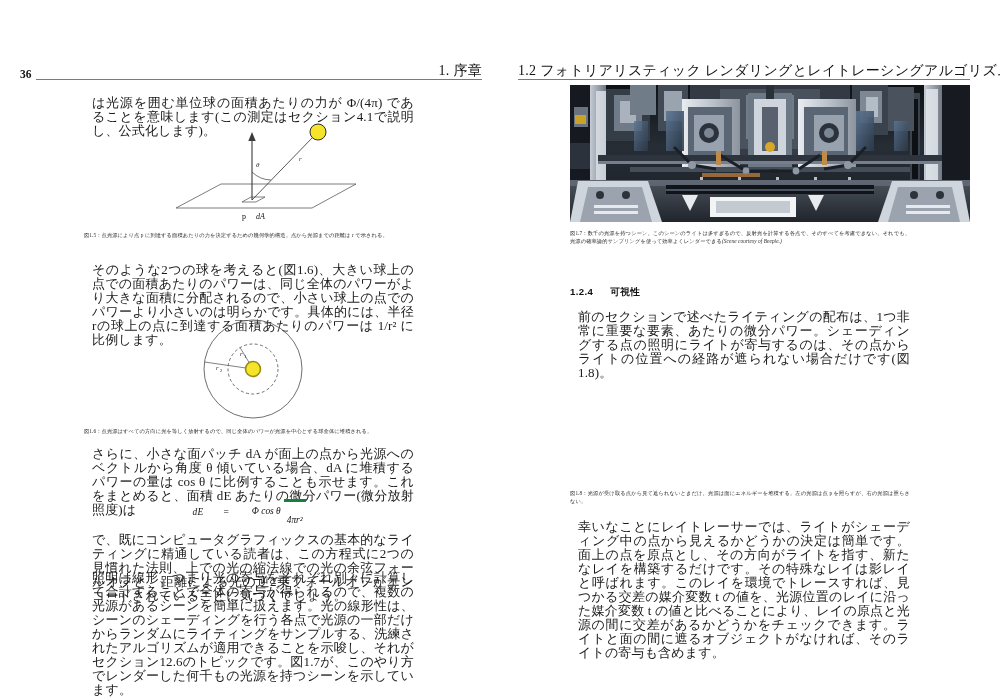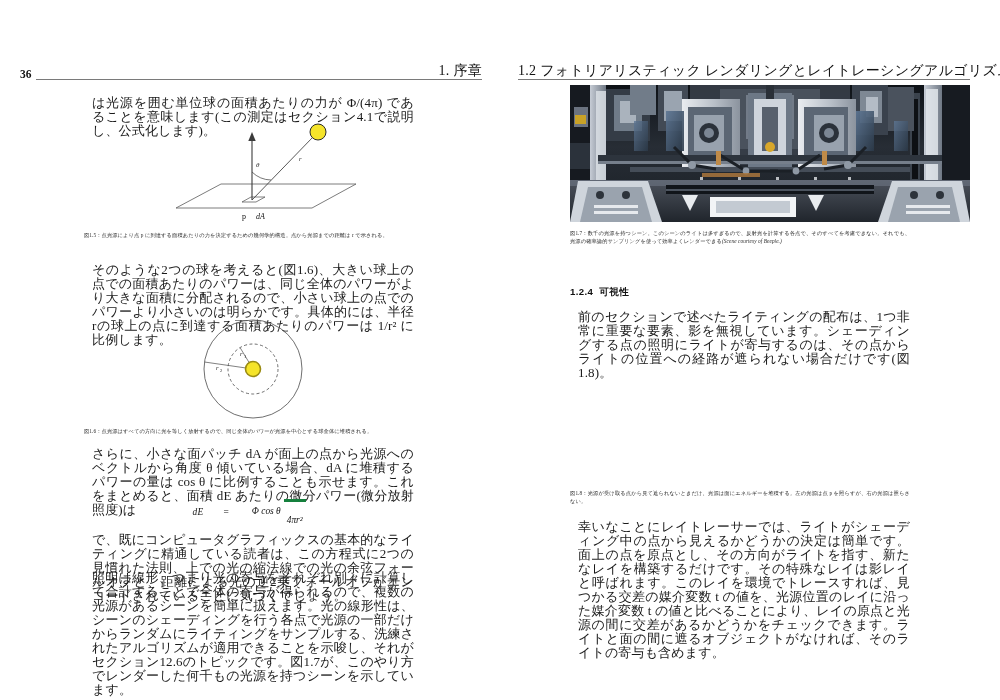--- a/index.html
+++ b/index.html
@@ -318,27 +318,27 @@
           <rect x="244" y="92" width="3" height="3"></rect>
           <rect x="278" y="92" width="3" height="3"></rect>
         </g>
       </svg>
     </div>
 
     <div class="col" style="top:229px;">
       <div class="cap"><span>図1.7：数千の光源を持つシーン。このシーンのライトは多すぎるので、反射光を計算する各点で、そのすべてを考慮できない。それでも、光源の確率論的サンプリングを使って効率よくレンダーできる</span><span class="ital">(Scene courtesy of Beeple.)</span></div>
     </div>
 
-    <div class="col" style="top:286px;display:flex;gap:6px;align-items:baseline;">
+    <div class="col" style="top:286px;display:flex;gap:17px;align-items:baseline;">
       <h3 class="sec">1.2.4</h3>
       <h3 class="sec">可視性</h3>
     </div>
 
     <div class="col" style="top:310px;">
-      <p class="body">前のセクションで述べたライティングの配布は、1つ非常に重要な要素、影を無視しています。シェーディングする点の照明にライトが寄与するのは、その点からライトの位置への経路が遮られない場合だけです(図1.8)。</p>
+      <p class="body">前のセクションで述べたライティングの配布は、1つ非常に重要な要素、あたりの微分パワー。シェーディングする点の照明にライトが寄与するのは、その点からライトの位置への経路が遮られない場合だけです(図1.8)。</p>
     </div>
 
     <div class="col" style="top:489px;">
       <div class="cap">図1.8：光源が受け取る点から見て遮られないときだけ、光源は面にエネルギーを堆積する。左の光源は点 p を照らすが、右の光源は照らさない。</div>
     </div>
 
     <div class="col" style="top:520px;">
       <p class="body">幸いなことにレイトレーサーでは、ライトがシェーディング中の点から見えるかどうかの決定は簡単です。面上の点を原点とし、その方向がライトを指す、新たなレイを構築するだけです。その特殊なレイは影レイと呼ばれます。このレイを環境でトレースすれば、見つかる交差の媒介変数 t の値を、光源位置のレイに沿った媒介変数 t の値と比べることにより、レイの原点と光源の間に交差があるかどうかをチェックできます。ライトと面の間に遮るオブジェクトがなければ、そのライトの寄与も含めます。</p>
     </div>
 

